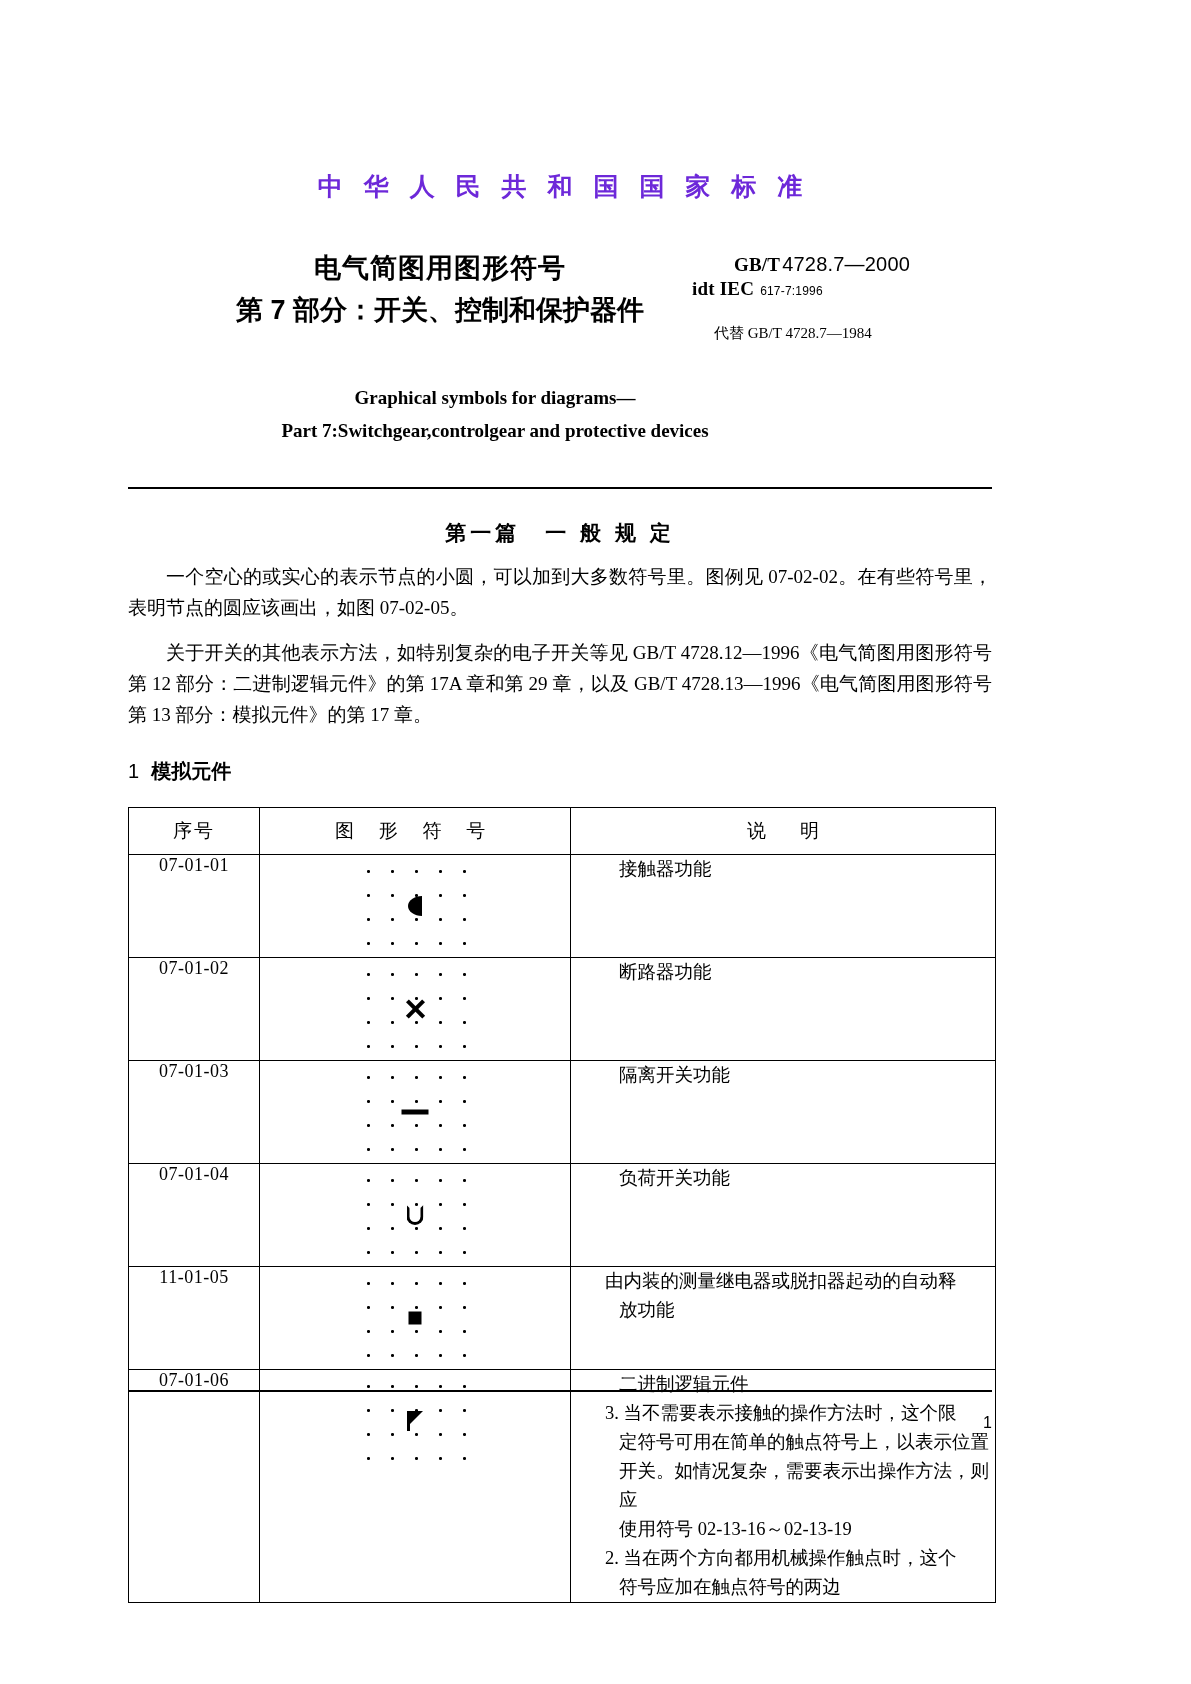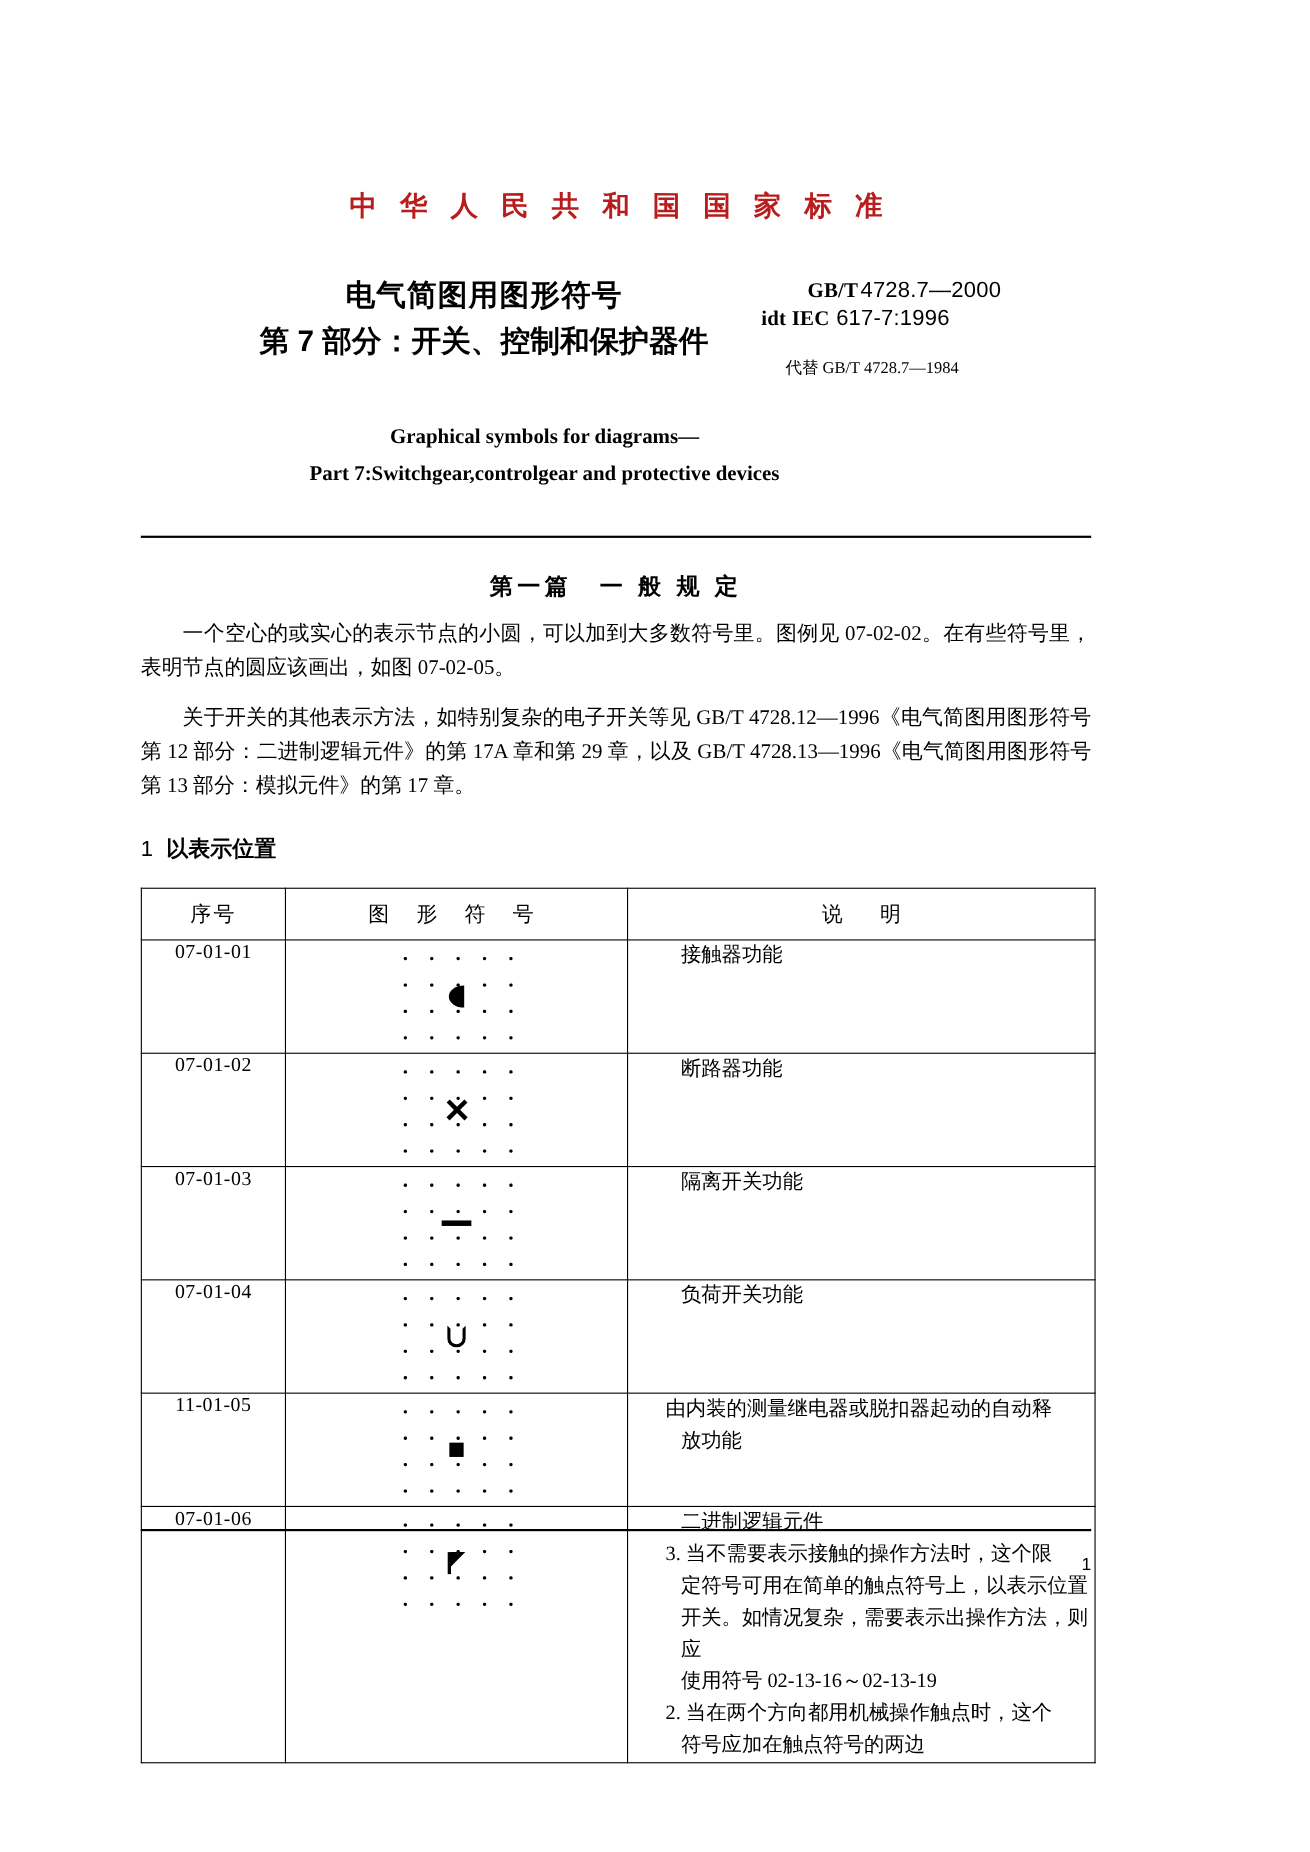--- a/index.html
+++ b/index.html
@@ -30,21 +30,21 @@
 
   
   .natl-standard {
     margin-top: 170px;
     text-align: center;
     font-family: "Liberation Sans", "DejaVu Sans", sans-serif;
     font-weight: bold;
     font-size: 25px;
     letter-spacing: 7px;
     padding-left: 7px;
-    color: #b91c1c;
+    color: #6d28d9;
   }
   .title-block {
     position: relative;
     margin-top: 44px;
     height: 120px;
   }
   .title-cn {
     text-align: center;
     font-family: "Liberation Sans", "DejaVu Sans", sans-serif;
     font-weight: bold;
@@ -79,21 +79,21 @@
   .std-code-2 {
     font-size: 19px;
     font-weight: bold;
     letter-spacing: 0.2px;
     margin-top: 2px;
     white-space: nowrap;
   }
   .std-code-2 .num {
     font-family: "Liberation Sans", "DejaVu Sans", sans-serif;
     font-weight: normal;
-    font-size: 20px;
+    font-size: 12px;
   }
   .std-replaces {
     margin-top: 24px;
     font-size: 15px;
     padding-left: 22px;
     white-space: nowrap;
   }
   .title-en {
     text-align: center;
     font-weight: bold;
@@ -326,21 +326,21 @@
 
     <div class="hrule"></div>
 
     <div class="section-head">第一篇　一 般 规 定</div>
 
     <div class="para indent">一个空心的或实心的表示节点的小圆，可以加到大多数符号里。图例见 07-02-02。在有些符号里，表明节点的圆应该画出，如图 07-02-05。</div>
 
     <div class="para indent">关于开关的其他表示方法，如特别复杂的电子开关等见 GB/T 4728.12—1996《电气简图用图形符号　第 12 部分：二进制逻辑元件》的第 17A 章和第 29 章，以及 GB/T 4728.13—1996《电气简图用图形符号　第 13 部分：模拟元件》的第 17 章。</div>
 
     <div class="clause-title">
-      <span class="cnum">1</span><span>以表示位置</span>
+      <span class="cnum">1</span><span>模拟元件</span>
     </div>
 
     <table class="symtable">
       <thead>
         <tr>
           <th class="col-no">序号</th>
           <th class="col-sym">图 形 符 号</th>
           <th class="col-desc">
             <span>说</span><span class="sp"></span><span>明</span>
           </th>

